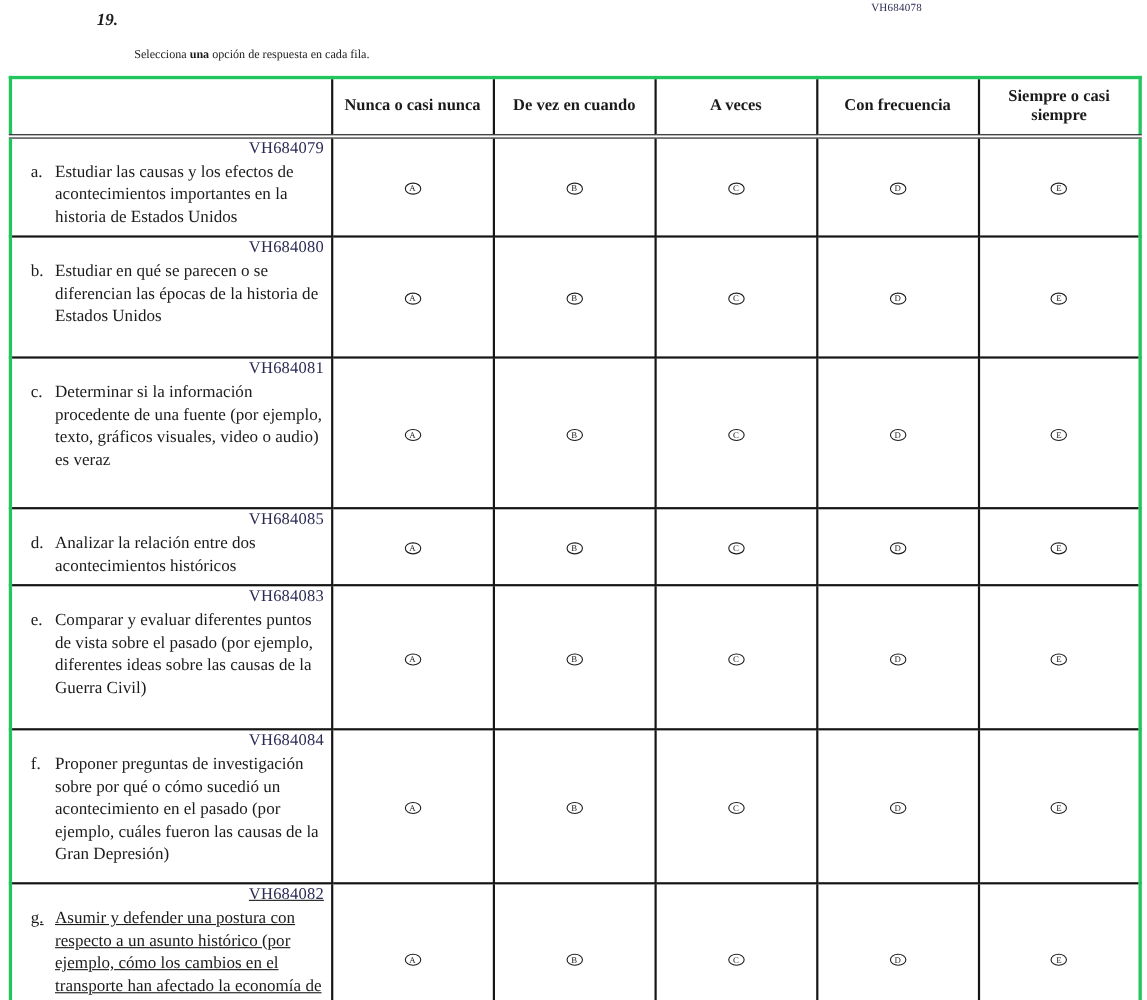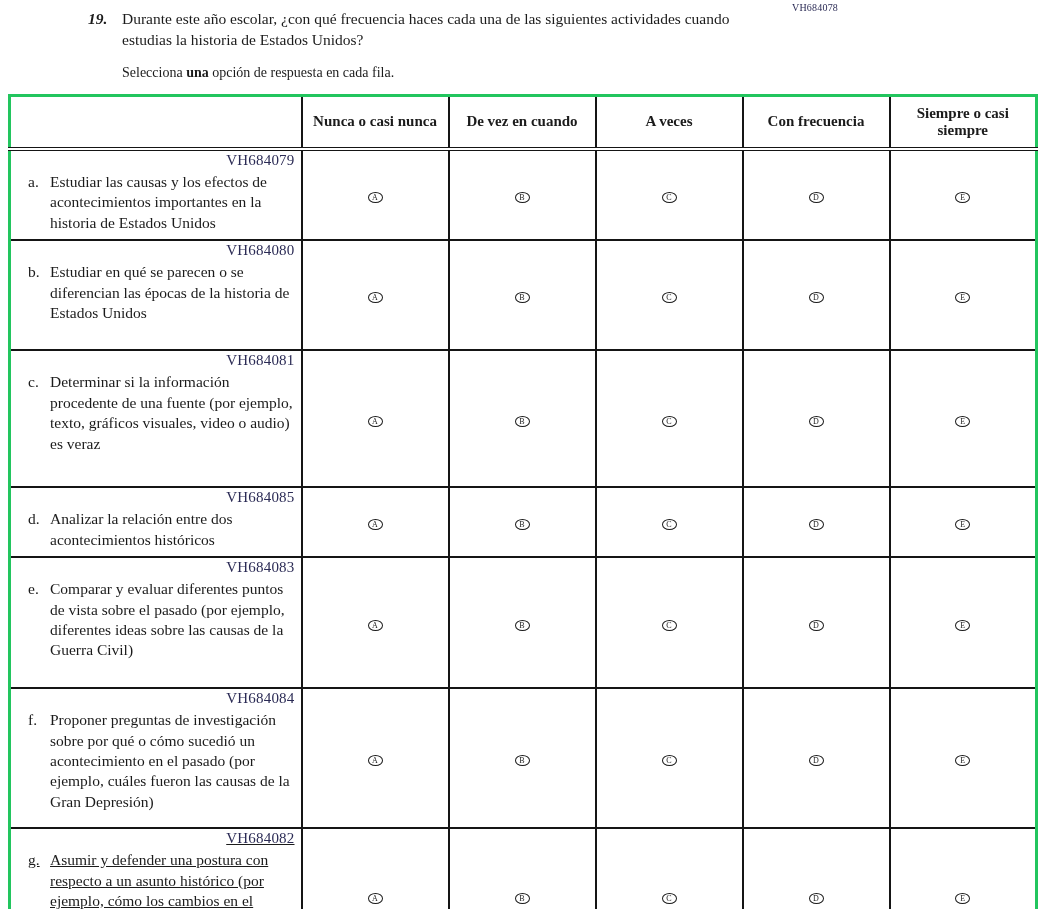--- a/index.html
+++ b/index.html
@@ -12,21 +12,21 @@
     overflow: hidden;
   }
   .page-code {
     position: absolute; left: 792px; top: 2px;
     font-size: 10px; color: #2b2b55; letter-spacing: 0.2px;
   }
   .question-block { padding: 9px 0 0 88px; }
   .question-line { display: flex; }
   .qnum { flex: 0 0 34px; font-weight: bold; font-size: 15.5px; line-height: 1.35; font-style: italic; }
   .qtext { width: 625px; font-size: 15.5px; line-height: 1.35; }
-  .instruction { margin: 14px 0 0 34px; font-size: 14px; }
+  .instruction { margin: 14px 0 0 34px; font-size: 11px; }
 
   table.grid {
     margin: 13px 0 0 8px;
     border-collapse: collapse;
     table-layout: fixed;
     width: 1027px;
     border: 3px solid #22c55e;
   }
   .grid th, .grid td { border: 2px solid #151515; }
   .grid thead th {
@@ -64,21 +64,20 @@
   }
 </style>
 </head>
 <body>
 
 <div class="page-code">VH684078</div>
 
 <div class="question-block">
   <div class="question-line">
     <span class="qnum">19.</span>
-    <span class="qtext">Durante este año escolar, ¿con qué frecuencia haces cada una de las siguientes actividades cuando estudias la historia de Estados Unidos?</span>
   </div>
   <div class="instruction"><span>Selecciona </span><b>una</b><span> opción de respuesta en cada fila.</span></div>
 </div>
 
 <table class="grid">
   <colgroup>
     <col style="width:292px">
     <col style="width:147px">
       <col style="width:147px">
       <col style="width:147px">

